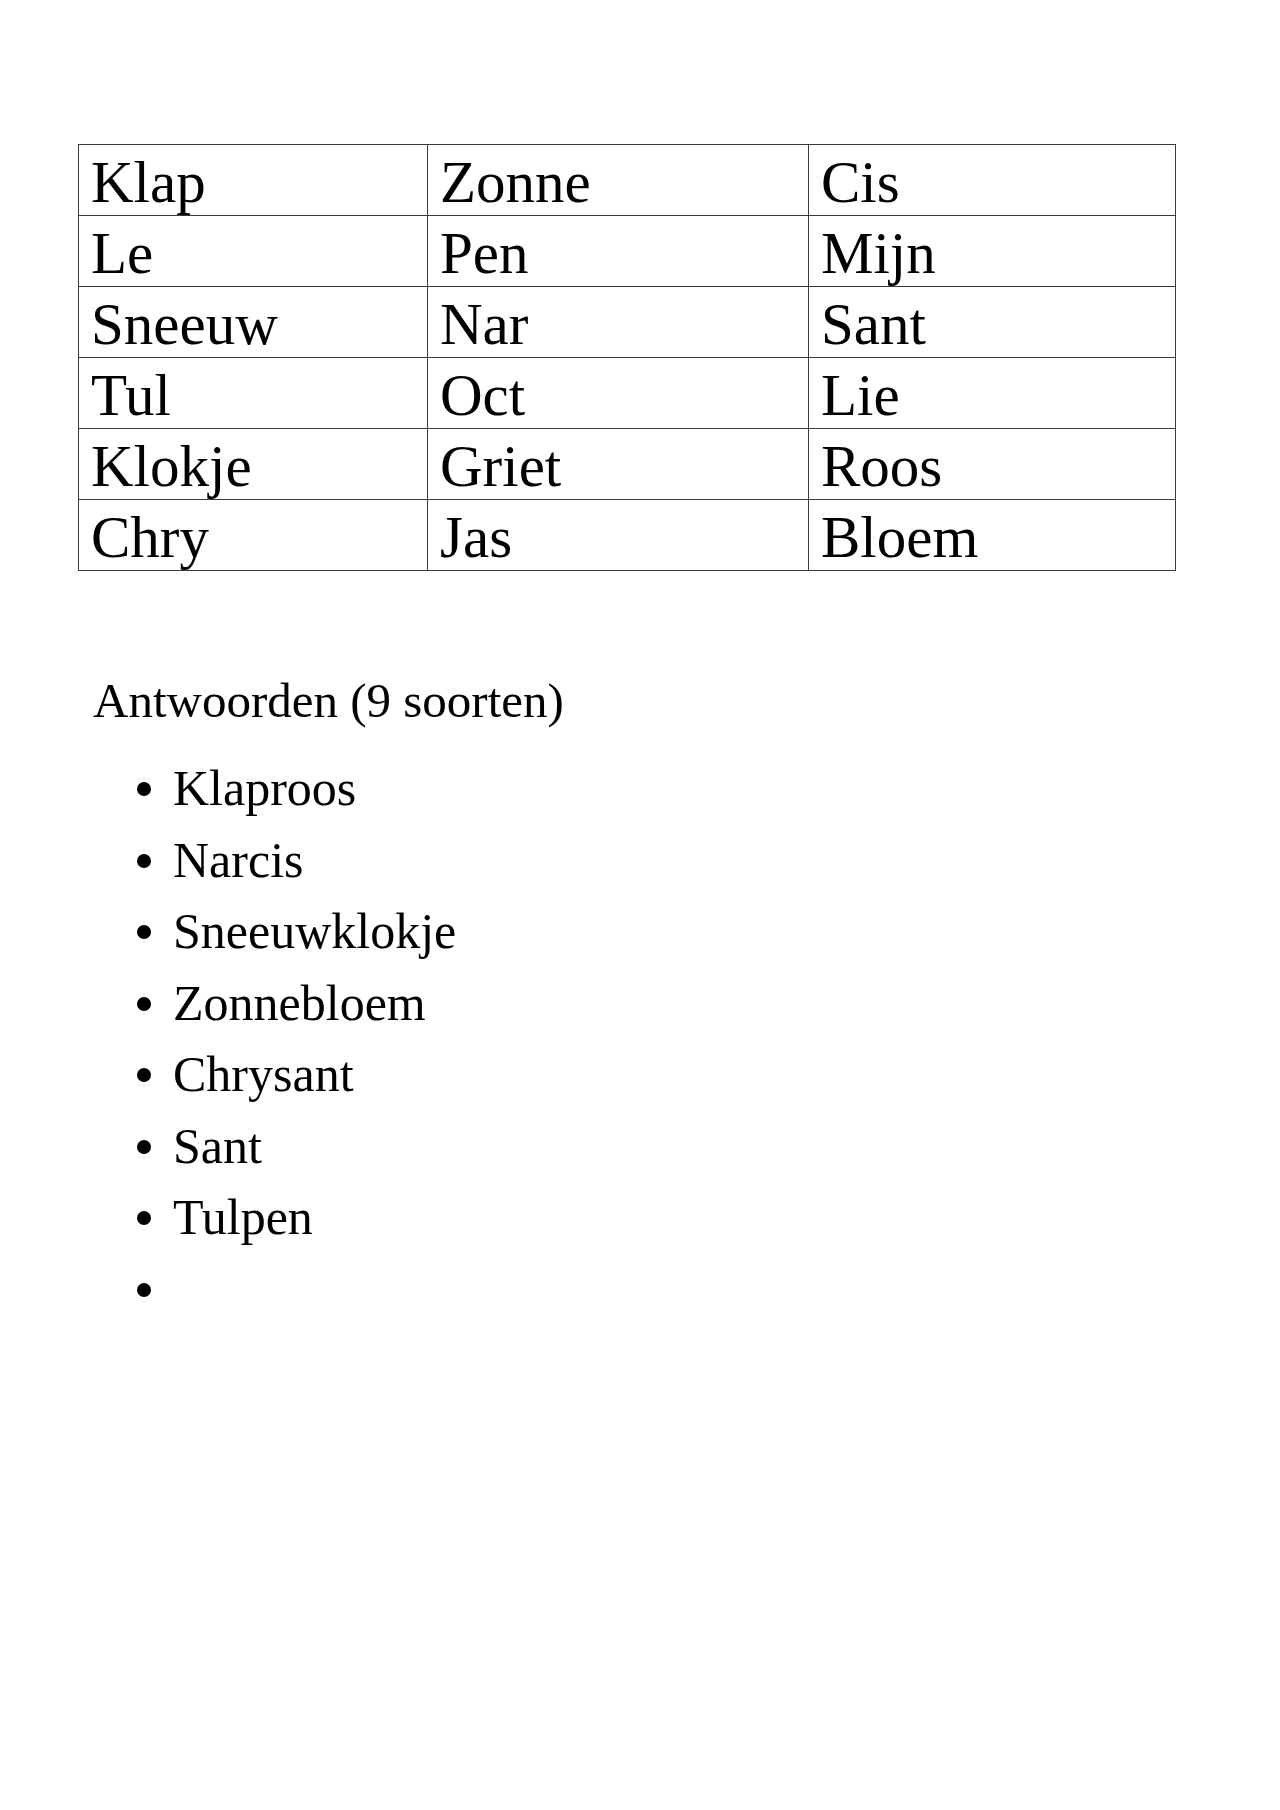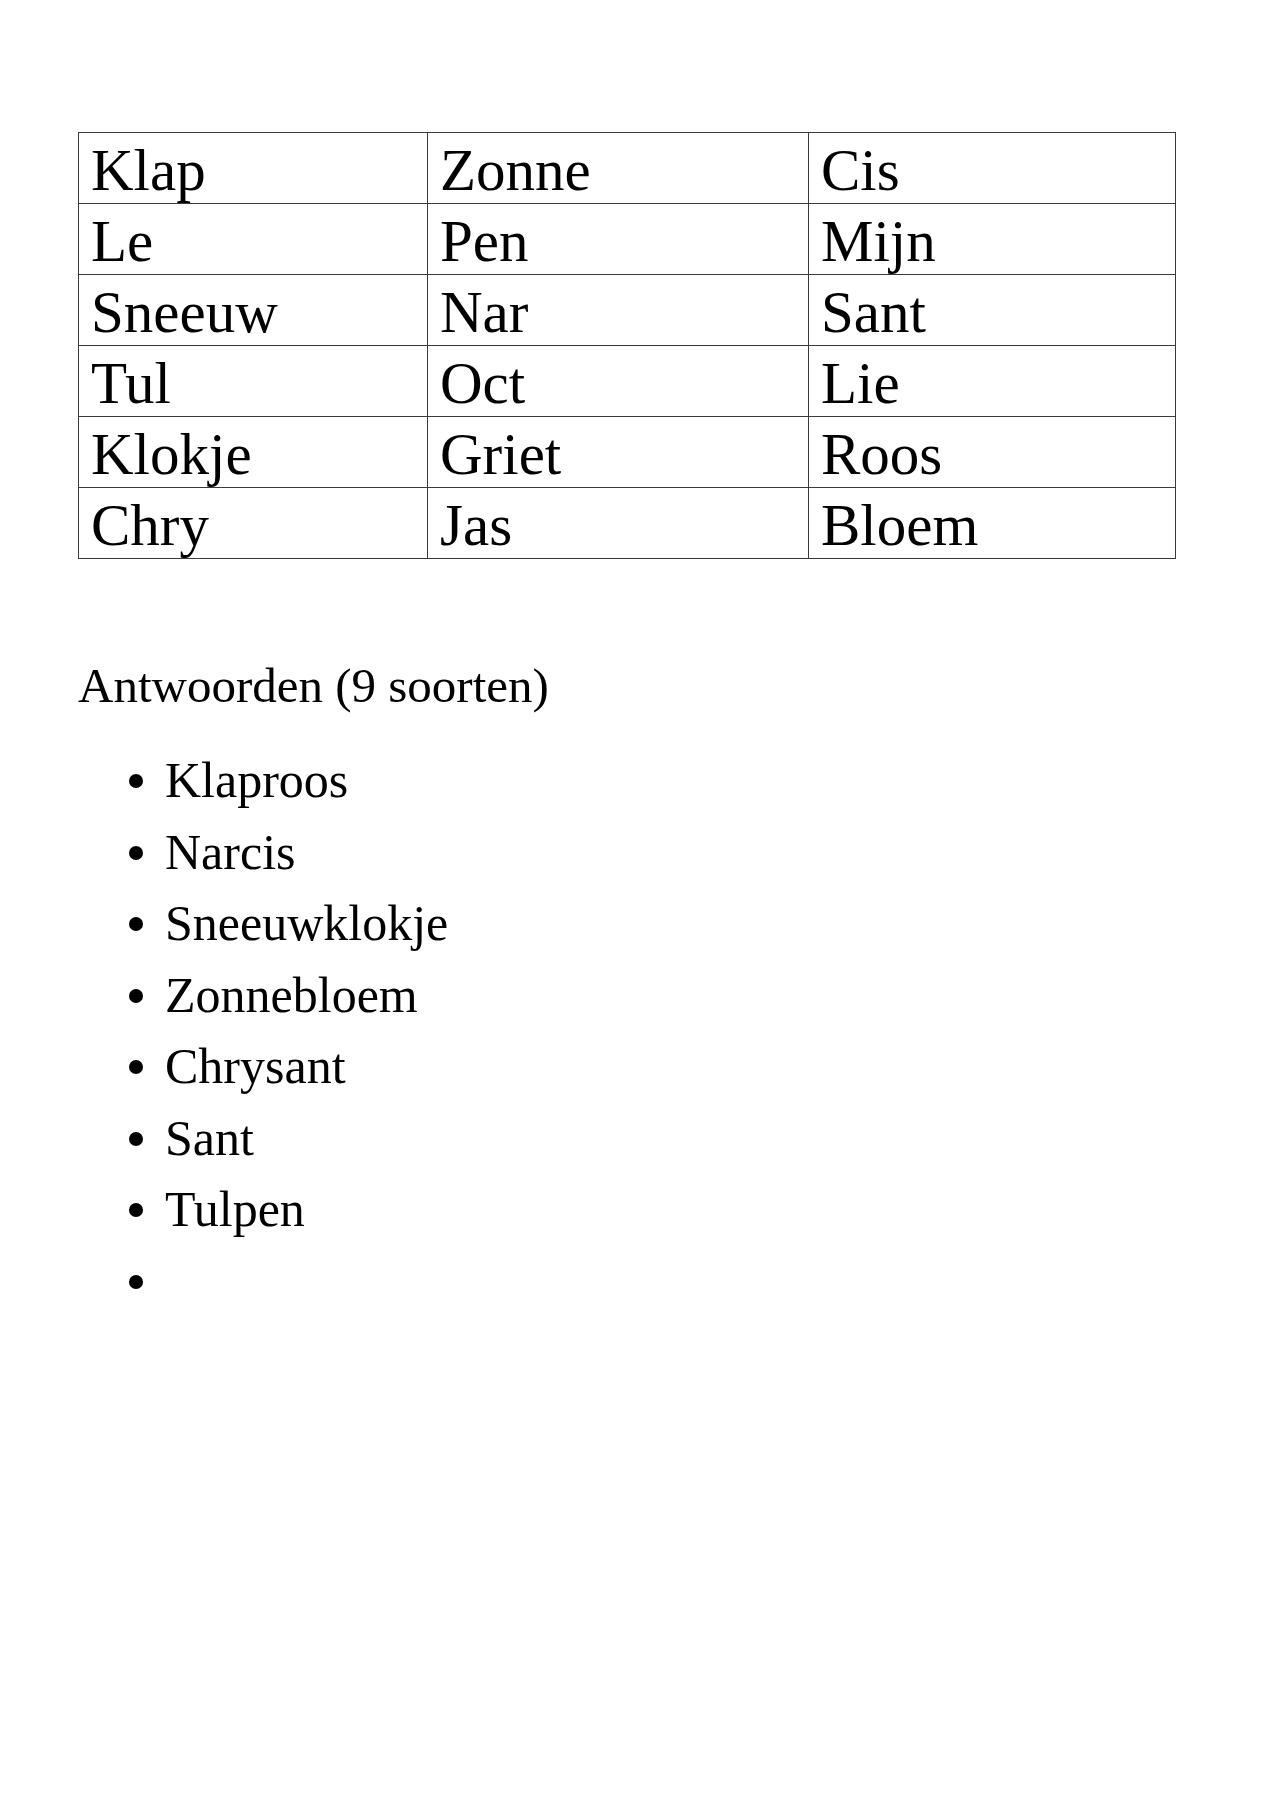--- a/index.html
+++ b/index.html
@@ -11,21 +11,21 @@
       width: 1280px;
       height: 1810px;
       position: relative;
       overflow: hidden;
       font-family: "Liberation Serif", "DejaVu Serif", serif;
       color: #000000;
     }
     .puzzle-table {
       position: absolute;
       left: 78px;
-      top: 132px;
+      top: 144px;
       width: 1097px;
       border-collapse: collapse;
       table-layout: fixed;
       border-radius: 12px;
     }
     .puzzle-table td {
       border: 1.5px solid #3a3a3a;
       height: 70px;
       padding: 0 0 0 12px;
       font-size: 59px;
@@ -39,30 +39,30 @@
       top: 2px;
     }
     .col-1 { width: 349px; }
     .col-2 { width: 381px; }
     .col-3 { width: 367px; }
 
     .answers-heading {
       position: absolute;
       left: 78px;
       top: 656px;
-      margin: 0;
+      margin: 15px;
       font-weight: normal;
       font-size: 49px;
       line-height: 60px;
     }
     .answers-list {
       position: absolute;
       left: 0;
       top: 742px;
-      margin: 8px;
+      margin: 16px;
       padding: 0;
       list-style: none;
     }
     .answers-list li {
       position: relative;
       height: 71.5px;
       font-size: 50px;
       line-height: 60px;
       padding-left: 157px;
       white-space: nowrap;

